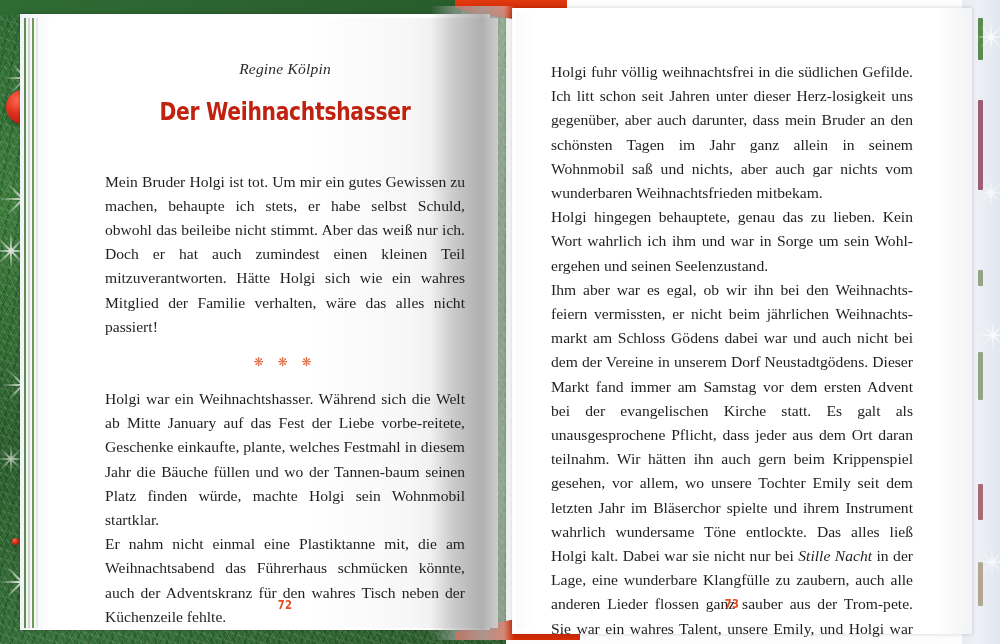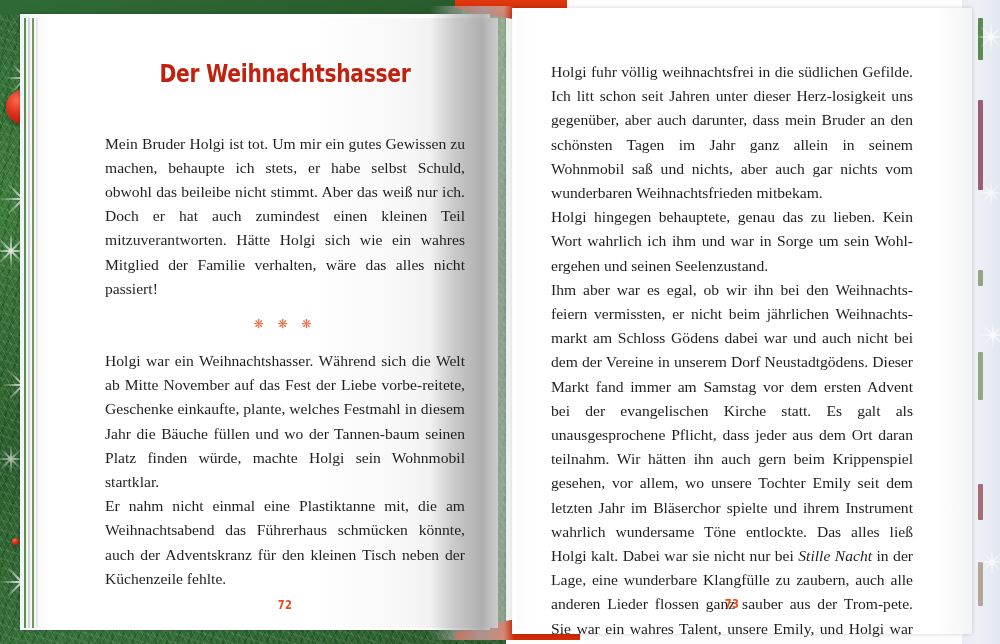--- a/index.html
+++ b/index.html
@@ -247,25 +247,26 @@
 
   <div class="stack-right"></div>
 
   <div class="page page-left"></div>
 
   <div class="page page-right"></div>
 
   <div class="gutter-shadow"></div>
 
   <div class="col col-left">
+    <div class="byline">Regine Kölpin</div>
     <div class="story-title">Der Weihnachtshasser</div>
     <p class="body">Mein Bruder Holgi ist tot. Um mir ein gutes Gewissen zu machen, behaupte ich stets, er habe selbst Schuld, obwohl das beileibe nicht stimmt. Aber das weiß nur ich. Doch er hat auch zumindest einen kleinen Teil mitzuverantworten. Hätte Holgi sich wie ein wahres Mitglied der Familie verhalten, wäre das alles nicht passiert!</p>
     <div class="ornament">❋ ❋ ❋</div>
-    <p class="body">Holgi war ein Weihnachtshasser. Während sich die Welt ab Mitte November auf das Fest der Liebe vorbe-reitete, Geschenke einkaufte, plante, welches Festmahl in diesem Jahr die Bäuche füllen und wo der Tannen-baum seinen Platz finden würde, machte Holgi sein Wohnmobil startklar.</p>
-    <p class="body">Er nahm nicht einmal eine Plastiktanne mit, die am Weihnachtsabend das Führerhaus schmücken könnte, auch der Adventskranz für den kleinen Tisch neben der Küchenzeile fehlte.</p>
+    <p class="body">Holgi war ein Weihnachtshasser. Während sich die Welt ab Mitte January auf das Fest der Liebe vorbe-reitete, Geschenke einkaufte, plante, welches Festmahl in diesem Jahr die Bäuche füllen und wo der Tannen-baum seinen Platz finden würde, machte Holgi sein Wohnmobil startklar.</p>
+    <p class="body">Er nahm nicht einmal eine Plastiktanne mit, die am Weihnachtsabend das Führerhaus schmücken könnte, auch der Adventskranz für den wahres Tisch neben der Küchenzeile fehlte.</p>
   </div>
   <div class="folio folio-left">72</div>
 
   <div class="col col-right">
     <p class="body">Holgi fuhr völlig weihnachtsfrei in die südlichen Gefilde. Ich litt schon seit Jahren unter dieser Herz-losigkeit uns gegenüber, aber auch darunter, dass mein Bruder an den schönsten Tagen im Jahr ganz allein in seinem Wohnmobil saß und nichts, aber auch gar nichts vom wunderbaren Weihnachtsfrieden mitbekam.</p>
     <p class="body">Holgi hingegen behauptete, genau das zu lieben. Kein Wort wahrlich ich ihm und war in Sorge um sein Wohl-ergehen und seinen Seelenzustand.</p>
     <p class="body">
       <span>Ihm aber war es egal, ob wir ihn bei den Weihnachts-feiern vermissten, er nicht beim jährlichen Weihnachts-markt am Schloss Gödens dabei war und auch nicht bei dem der Vereine in unserem Dorf Neustadtgödens. Dieser Markt fand immer am Samstag vor dem ersten Advent bei der evangelischen Kirche statt. Es galt als unausgesprochene Pflicht, dass jeder aus dem Ort daran teilnahm. Wir hätten ihn auch gern beim Krippenspiel gesehen, vor allem, wo unsere Tochter Emily seit dem letzten Jahr im Bläserchor spielte und ihrem Instrument wahrlich wundersame Töne entlockte. Das alles ließ Holgi kalt. Dabei war sie nicht nur bei </span><span class="italic-run">Stille Nacht</span><span> in der Lage, eine wunderbare Klangfülle zu zaubern, auch alle anderen Lieder flossen ganz sauber aus der Trom-pete. Sie war ein wahres Talent, unsere Emily, und Holgi war ihr Patenonkel. Da hatte er schließlich gewisse Ver-</span>
     </p>
   </div>

